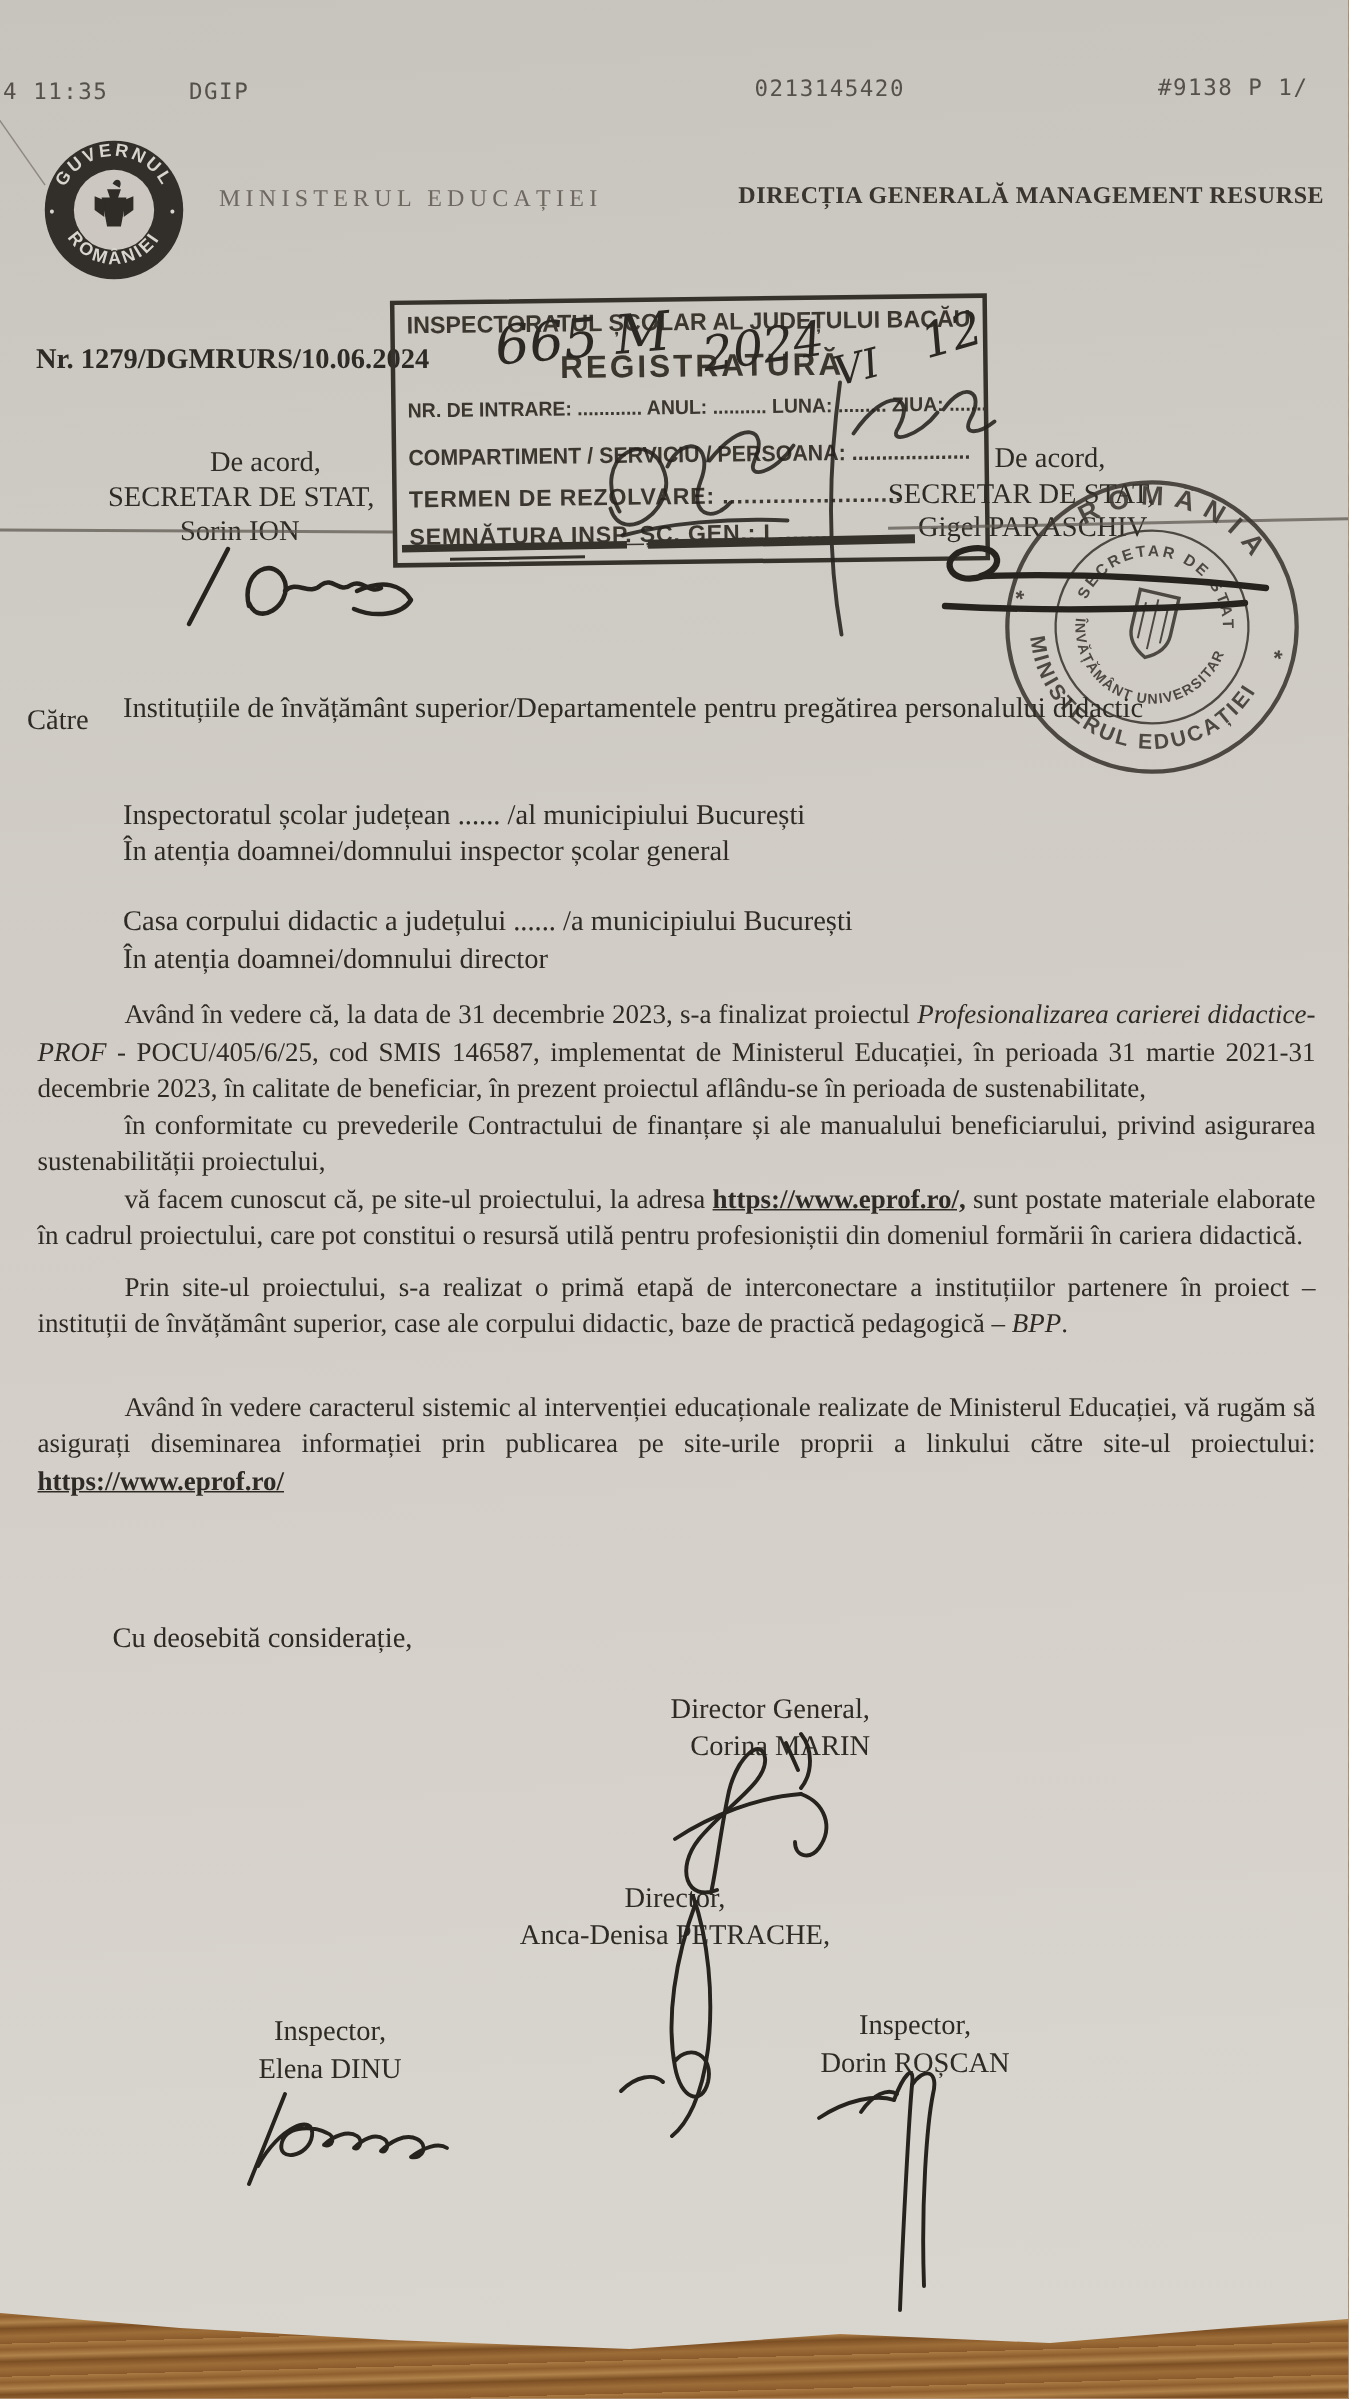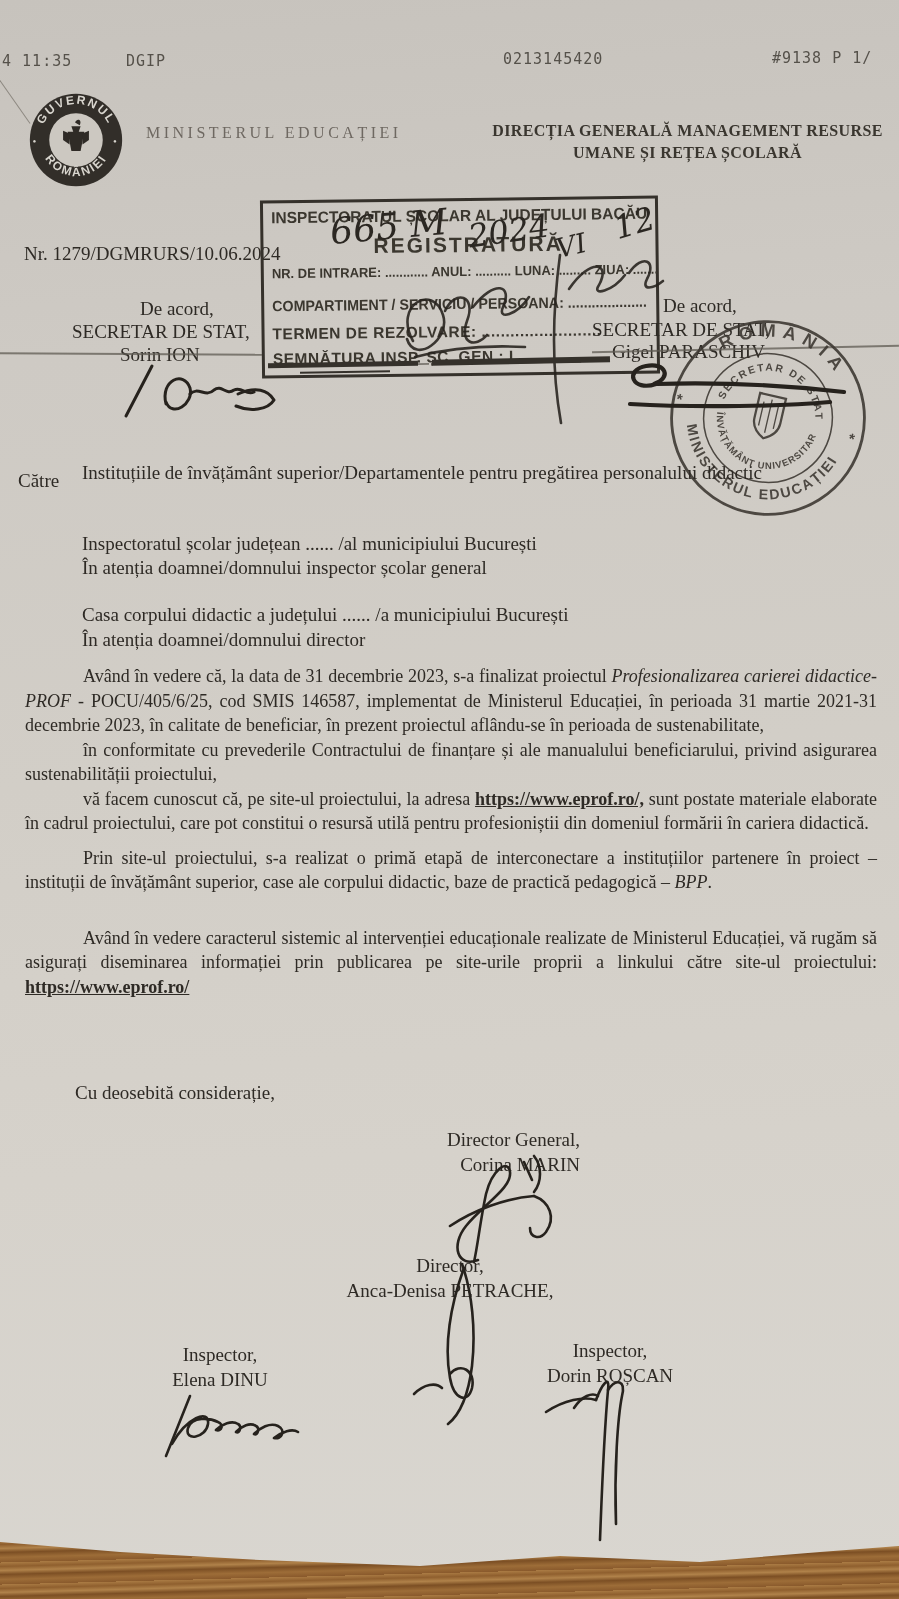--- a/index.html
+++ b/index.html
@@ -71,24 +71,23 @@
           <path d="M38,42 l7,3 v12 l-7,-5 z" fill="#2f2b26"></path>
           <path d="M66,42 l-7,3 v12 l7,-5 z" fill="#2f2b26"></path>
         </g>
       </svg>
     </div>
 
     <div class="abs ministry" style="left:146px;top:124px;">MINISTERUL EDUCAȚIEI</div>
 
     <div class="abs dirhead" style="left:480px;top:120px;width:415px;">
       <div>DIRECȚIA GENERALĂ MANAGEMENT RESURSE</div>
-      <div>UMANE ȘI REȚEA ȘCOLARĂ</div>
-    </div>
-
-    <div class="abs serif t19" style="left:24px;top:243px;">Nr. 1279/DGMRURS/10.06.2024</div>
+    </div>
+
+    <div class="abs serif t19" style="left:24px;top:229px;font-weight:bold;">Nr. 1279/DGMRURS/10.06.2024</div>
 
     <div class="regbox">
       <div class="rg" style="left:8px;top:6px;font-size:16px;transform:scaleX(.97);">INSPECTORATUL ȘCOLAR AL JUDEȚULUI BACĂU</div>
       <div class="rg" style="left:110px;top:32px;font-size:21px;letter-spacing:2px;">REGISTRATURĂ</div>
       <div class="rg" style="left:8px;top:63px;font-size:13.5px;transform:scaleX(.96);">NR. DE INTRARE: ............ ANUL: .......... LUNA: ......... ZIUA: .......</div>
       <div class="rg" style="left:8px;top:94px;font-size:15px;transform:scaleX(.95);">COMPARTIMENT / SERVICIU / PERSOANA: ....................</div>
       <div class="rg" style="left:8px;top:122px;font-size:15.5px;letter-spacing:.5px;">TERMEN DE REZOLVARE: .........................</div>
       <div class="rg" style="left:8px;top:147px;font-size:15.5px;letter-spacing:.5px;text-decoration:underline;">SEMNĂTURA INSP. ȘC. GEN.: I .............</div>
     </div>
 

